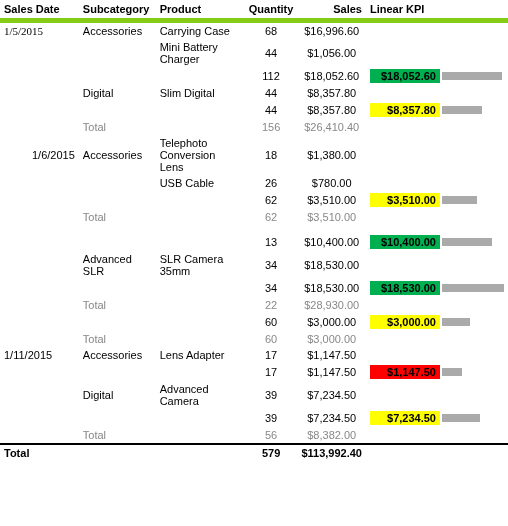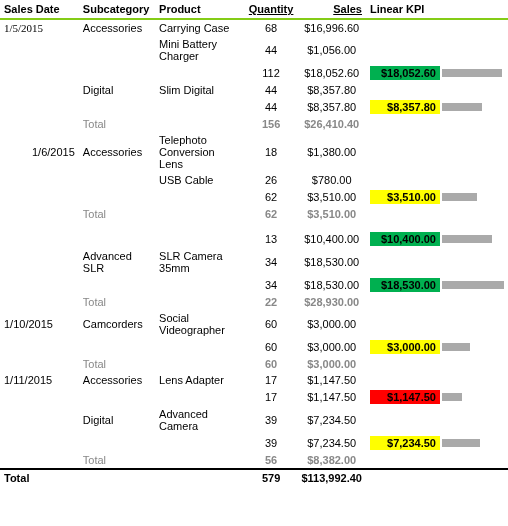--- a/index.html
+++ b/index.html
@@ -10,24 +10,24 @@
       width: 508px;
     }
     table {
       width: 100%;
       border-collapse: collapse;
     }
     th {
       text-align: left;
       padding: 3px 4px;
       font-weight: bold;
-      border-bottom: 2px solid #84cc16;
+      border-bottom: 5px solid #84cc16;
       background: #fff;
     }
-    th.right { text-align: right; text-decoration: underline; }
+    th.right { text-align: right; }
     td {
       padding: 2px 4px;
       vertical-align: middle;
     }
     td.right { text-align: center; }
     .kpi-bar-container {
       display: flex;
       align-items: center;
       gap: 2px;
     }
@@ -40,21 +40,21 @@
       text-align: right;
     }
     .kpi-green { background: #00b050; color: #000; }
     .kpi-yellow { background: #ffff00; color: #000; }
     .kpi-red { background: #ff0000; color: #000; }
     .kpi-bar {
       height: 8px;
       background: #aaa;
       display: inline-block;
     }
-    .total-row td { font-weight: bold; color: #888; }
+    .total-row td { font-weight: normal; color: #888; }
     .grand-total td { font-weight: bold; border-top: 2px solid #000; }
     tr.section-gap td { height: 8px; }
   </style>
 </head>
 <body>
 
 <table>
   <thead>
     <tr>
       <th>Sales Date</th>
@@ -200,28 +200,20 @@
       </tr>
       <tr class="total-row">
         <td></td>
         <td style="font-weight: normal;">Total</td>
         <td></td>
         <td class="right">22</td>
         <td class="right">$28,930.00</td>
         <td></td>
       </tr>
       <tr>
-        <td style="color: rgb(0, 0, 0);">1/10/2015</td>
-        <td>Camcorders</td>
-        <td>Social Videographer</td>
-        <td class="right">60</td>
-        <td class="right">$3,000.00</td>
-        <td></td>
-      </tr>
-      <tr>
         <td></td>
         <td></td>
         <td></td>
         <td class="right">60</td>
         <td class="right">$3,000.00</td>
         <td>
           <div class="kpi-bar-container">
             <span class="kpi-badge kpi-yellow">$3,000.00</span>
             <span class="kpi-bar" style="width: 28px;"></span>
           </div>

